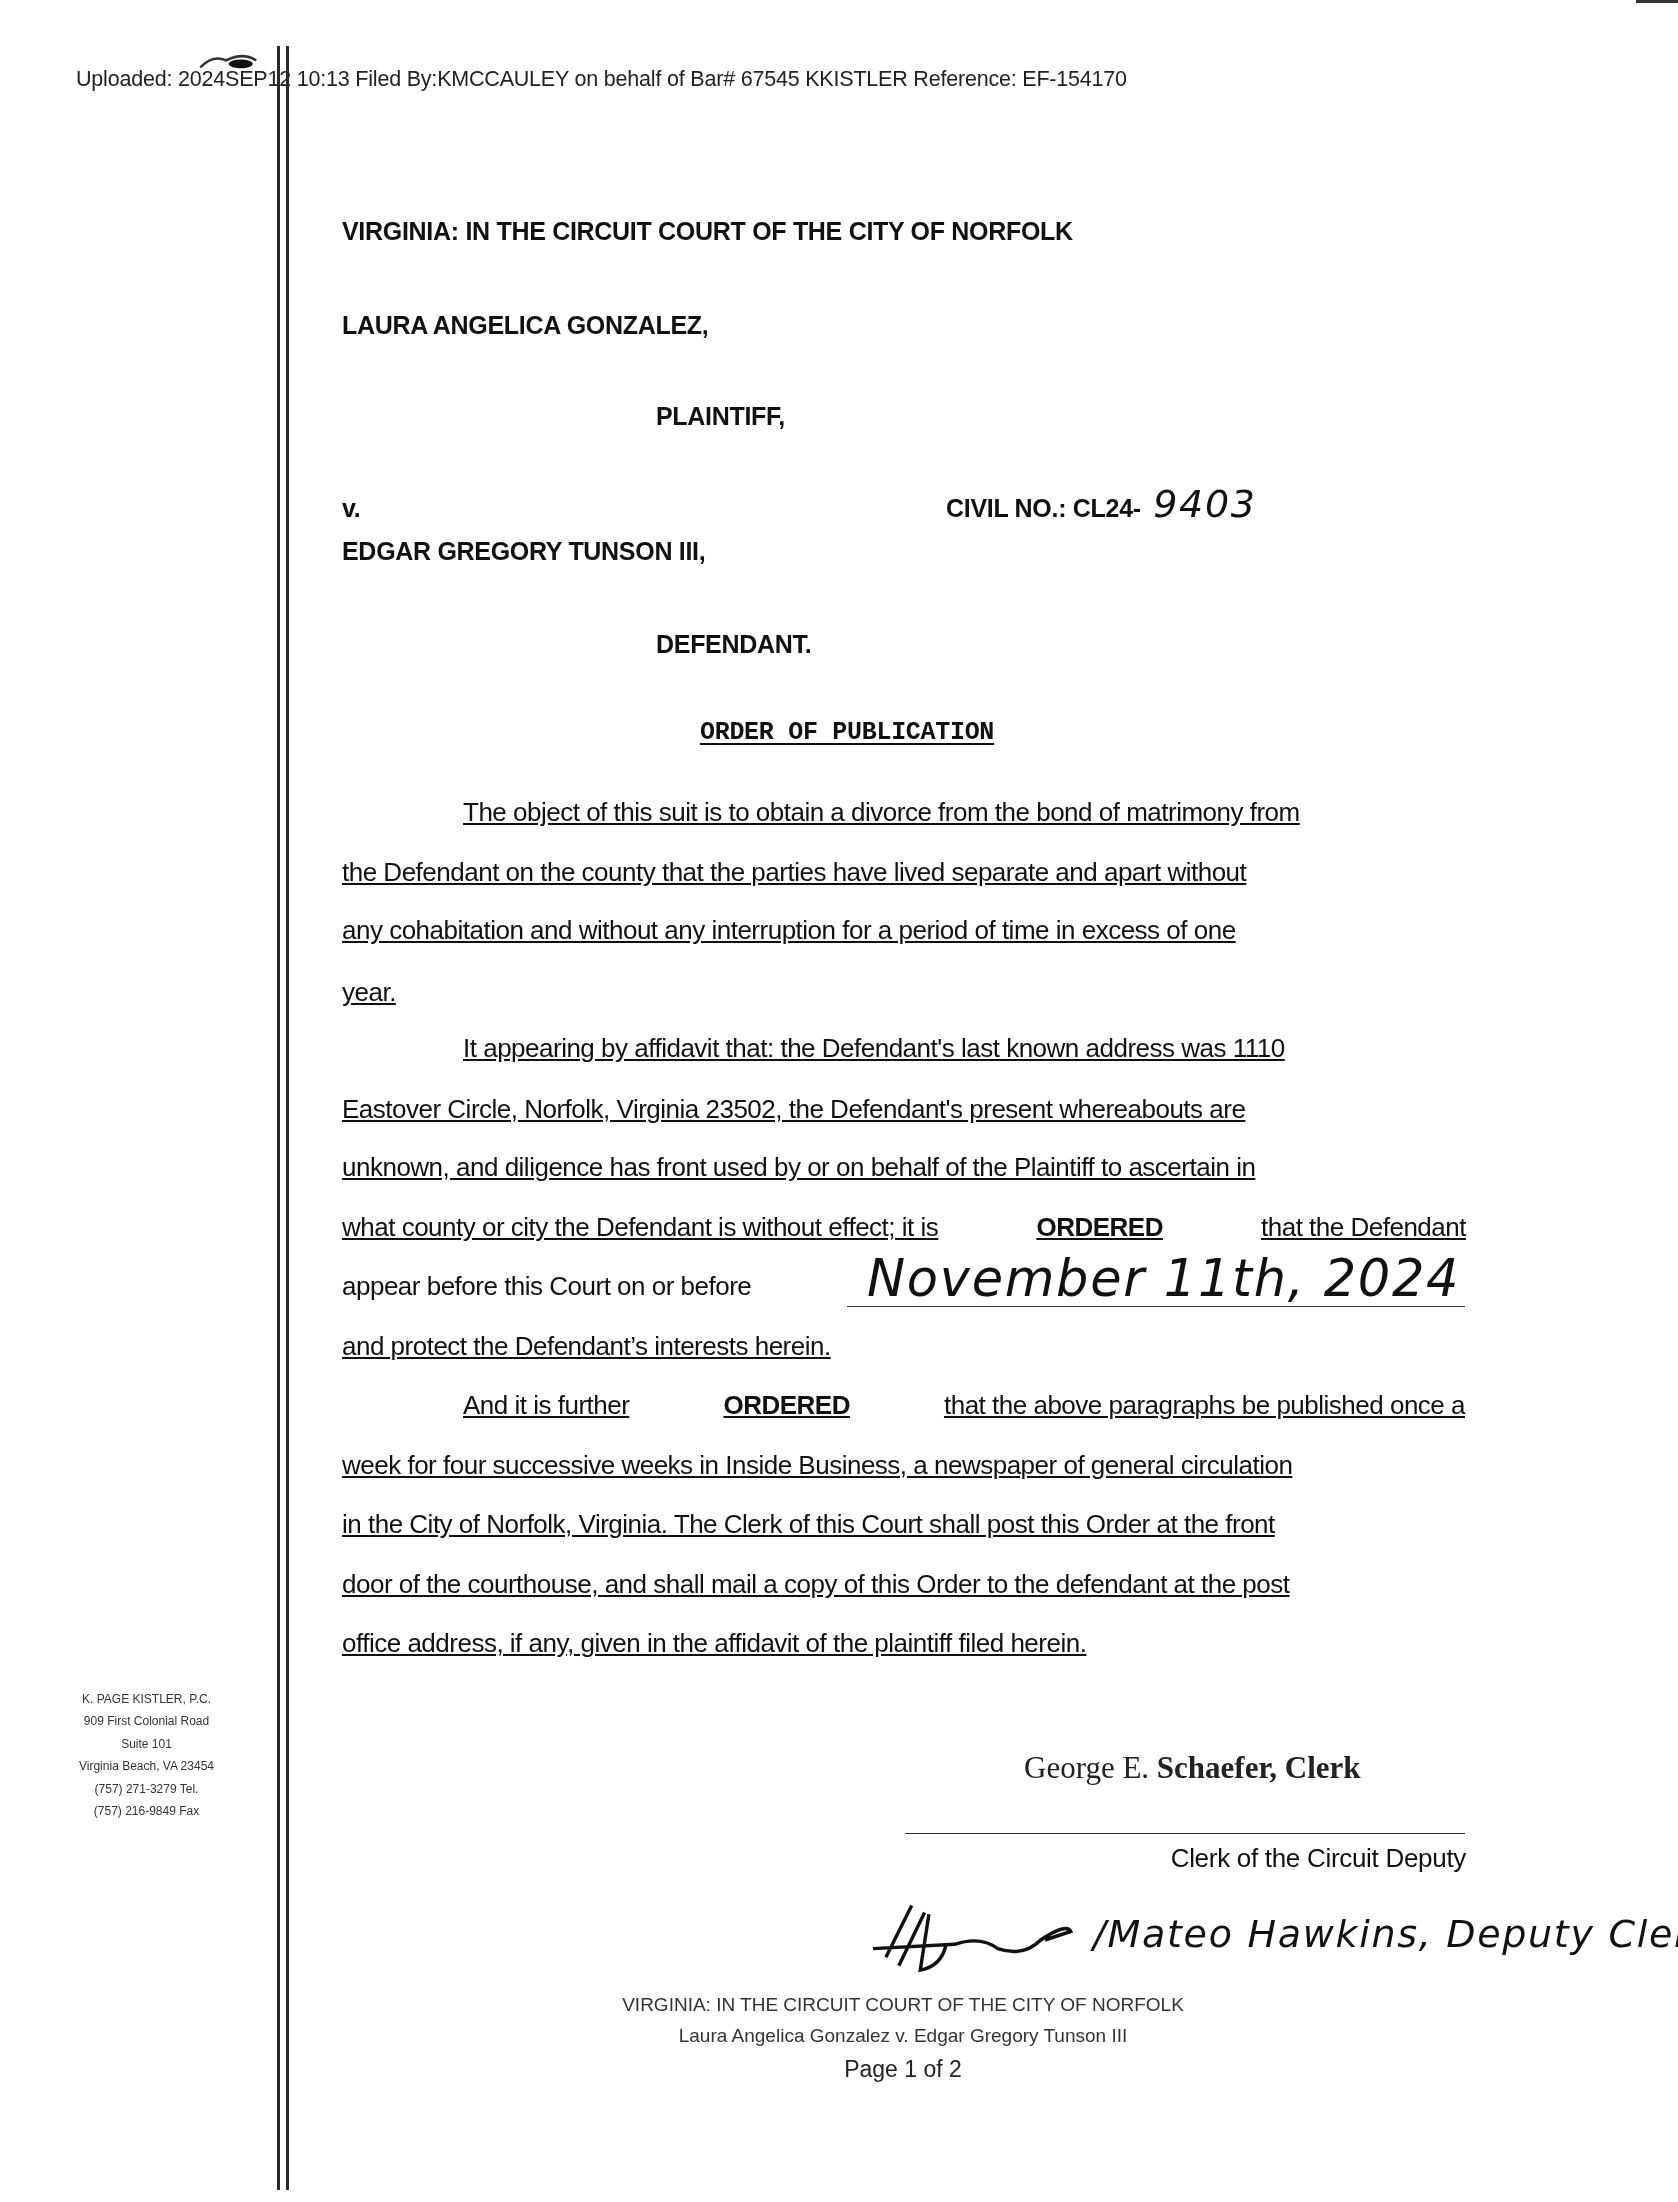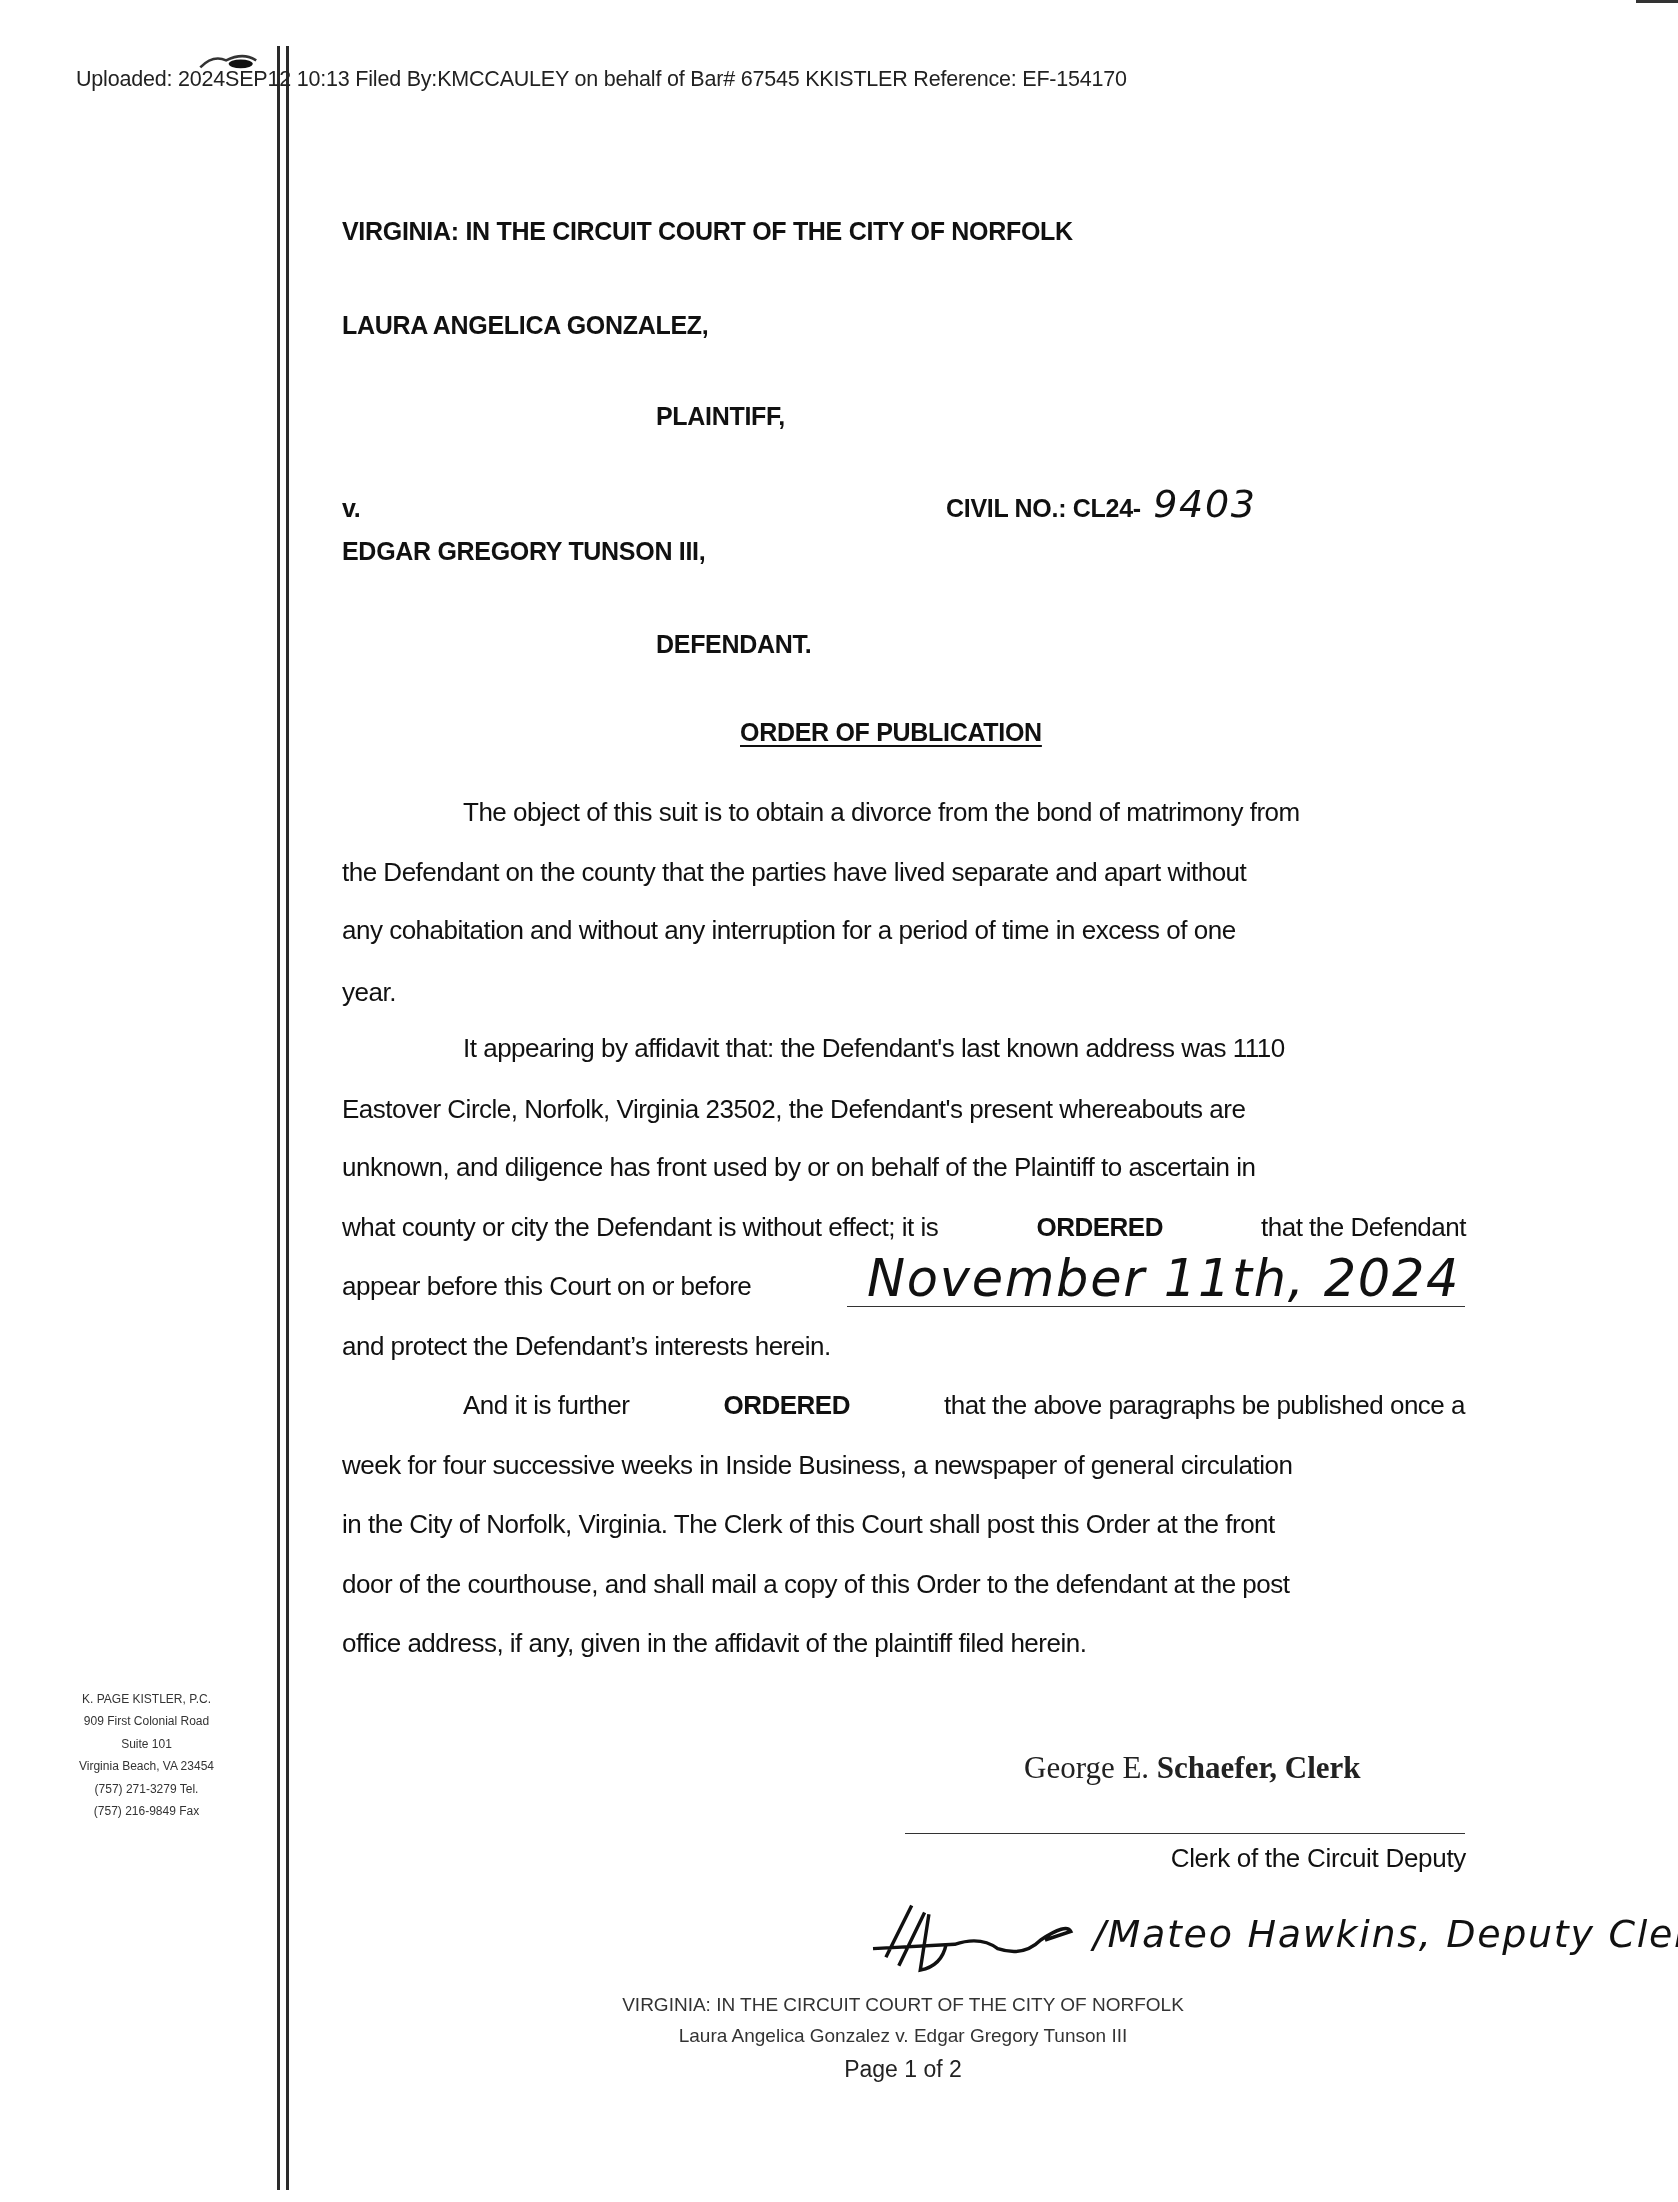--- a/index.html
+++ b/index.html
@@ -5,21 +5,21 @@
   html, body { margin:0; padding:0; background:#ffffff; }
   body { width:1679px; height:2203px; position:relative; overflow:hidden; color:#111; font-family:"Liberation Sans", sans-serif; }
   .abs { position:absolute; white-space:nowrap; }
   .upload { left:76px; top:67px; font-size:21.5px; color:#222; letter-spacing:-0.2px; }
   .vline { position:absolute; width:2.6px; background:#2a2a2a; top:46px; height:2144px; }
   .corner { position:absolute; right:0; top:0; width:43px; height:2.6px; background:#333; }
   .scribble { position:absolute; left:196px; top:50px; }
   .bold { font-weight:bold; }
   .cap { font-size:25px; font-weight:bold; letter-spacing:-0.3px; }
   .hand { font-family:"DejaVu Sans", sans-serif; font-style:italic; color:#111; letter-spacing:1.7px; }
-  .line { position:absolute; left:342px; width:1124px; font-size:26px; letter-spacing:-0.5px; display:flex; justify-content:space-between; white-space:nowrap; }
+  .line { position:absolute; left:342px; width:1124px; font-size:26px; letter-spacing:-0.5px; display:flex; justify-content:space-between; white-space:nowrap;text-decoration:underline; }
   .line.last { justify-content:flex-start; }
   .line.last span { margin-right:7.7px; }
   .line.indent { left:463px; width:1002px; }
   .firm { position:absolute; left:34px; top:1688px; width:225px; text-align:center; font-size:12px; line-height:22.4px; color:#333; }
   .footer { position:absolute; left:559px; width:688px; text-align:center; color:#333; }
   .underline { text-decoration:underline; text-underline-offset:4.3px; text-decoration-thickness:1.7px; }
 </style>
 </head>
 <body>
 
@@ -37,21 +37,21 @@
 <div class="abs cap" style="left:342px; top:311px;">LAURA ANGELICA GONZALEZ,</div>
 <div class="abs cap" style="left:656px; top:402px;">PLAINTIFF,</div>
 <div class="abs cap" style="left:342px; top:494px;">v.</div>
 <div class="abs" style="left:946px; top:482px;">
   <span class="cap">CIVIL NO.: CL24-</span>
   <span class="hand" style="font-size:38px; margin-left:8.6px;">9403</span>
 </div>
 <div class="abs cap" style="left:342px; top:537px;">EDGAR GREGORY TUNSON III,</div>
 <div class="abs cap" style="left:656px; top:630px;">DEFENDANT.</div>
 
-<div class="abs cap underline" style="left:740px; top:718px;">ORDER OF PUBLICATION</div>
+<div class="abs cap underline" style="left:700px; top:718px;font-family:Liberation Mono, monospace;">ORDER OF PUBLICATION</div>
 
 <div class="line indent" style="top:797px;">
     <span>The object of this suit is to obtain a divorce from the bond of matrimony from</span>
   </div>
 <div class="line" style="top:857px;">
     <span>the Defendant on the county that the parties have lived separate and apart without</span>
   </div>
 <div class="line" style="top:915px;">
     <span>any cohabitation and without any interruption for a period of time in excess of one</span>
   </div>

